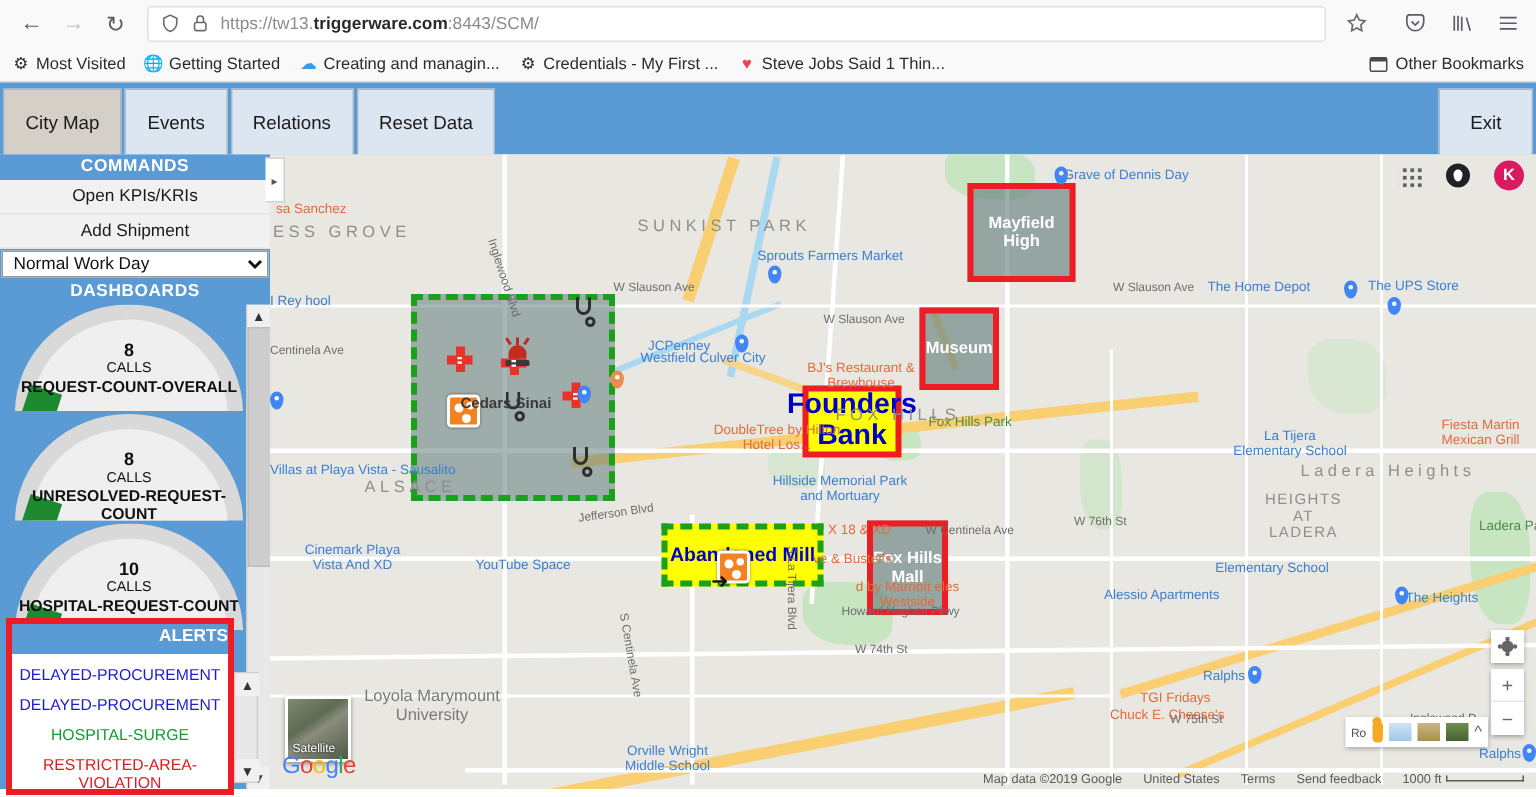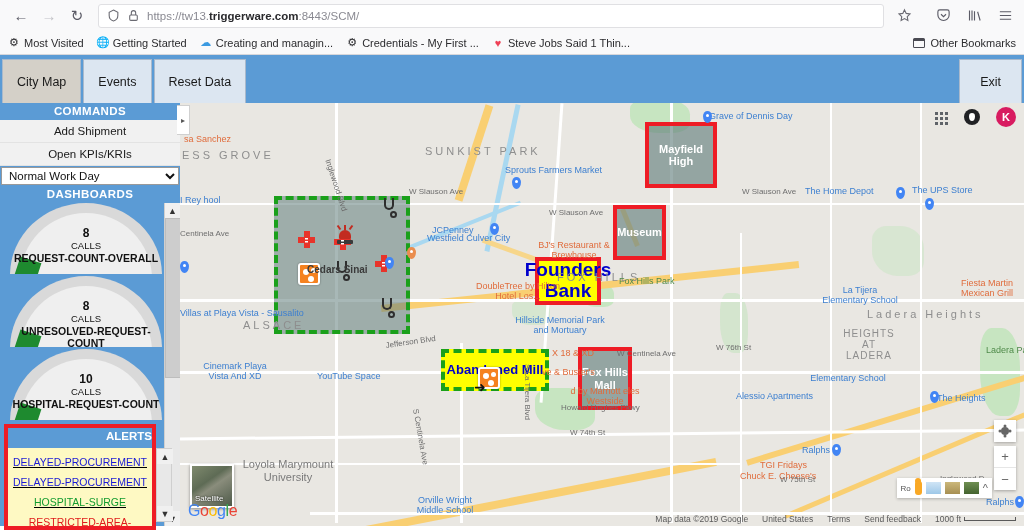--- a/index.html
+++ b/index.html
@@ -116,21 +116,21 @@
   }
   .gauge-val { font-size: 12px; font-weight: bold; }
   .gauge-unit { font-size: 9.5px; }
   .gauge-lbl { font-size: 10.5px; font-weight: bold; }
 
   #alerts-box {
     position: absolute; left: 4px; right: 24px; bottom: -4px;
     border: 4px solid #ee1c25; background: #5b9bd5;
   }
   #alerts-title { color: #fff; font-weight: bold; font-size: 11.5px; text-align: right; padding: 2px 0 6px; }
-  #alerts-list { background: #fef9c3; padding: 4px 0 0; height: 78px; overflow: hidden; text-decoration: underline; }
+  #alerts-list { background: #ffffff; padding: 4px 0 0; height: 90px; overflow: hidden; }
   .alert-item { text-align: center; font-size: 10.5px; padding: 4px 0; }
   #alerts-scroll {
     position: absolute; right: -20px; bottom: 4px; width: 16px; height: 74px;
     background: #e8e8e8; border: 1px solid #cfcfcf;
     display: flex; flex-direction: column; justify-content: space-between;
   }
   #sidebar-toggle {
     position: absolute; right: -10px; top: 2px; width: 13px; height: 30px;
     background: #fff; border: 1px solid #d0d0d0; border-left: none;
     display: flex; align-items: center; justify-content: center;
@@ -351,38 +351,41 @@
 </div>
 
 <div id="app-bar">
   <div class="app-tab active">
       <span>City Map</span>
     </div>
   <div class="app-tab">
       <span>Events</span>
     </div>
   <div class="app-tab">
+      <span>Relations</span>
+    </div>
+  <div class="app-tab">
       <span>Reset Data</span>
     </div>
   <div id="exit-wrap">
     <div id="exit-btn">
         <span>Exit</span>
       </div>
   </div>
 </div>
 
 <div id="main">
 
   <div id="sidebar">
 
     <div class="panel-title">COMMANDS</div>
 
     <div class="cmd-list">
+      <div class="cmd-item"><span>Open KPIs/KRIs</span></div>
       <div class="cmd-item"><span>Add Shipment</span></div>
-      <div class="cmd-item"><span>Open KPIs/KRIs</span></div>
     </div>
 
     <select id="workday-select">
       <option>Normal Work Day</option>
     </select>
 
     <div class="panel-title">DASHBOARDS</div>
 
     <div id="dash-area">
 

